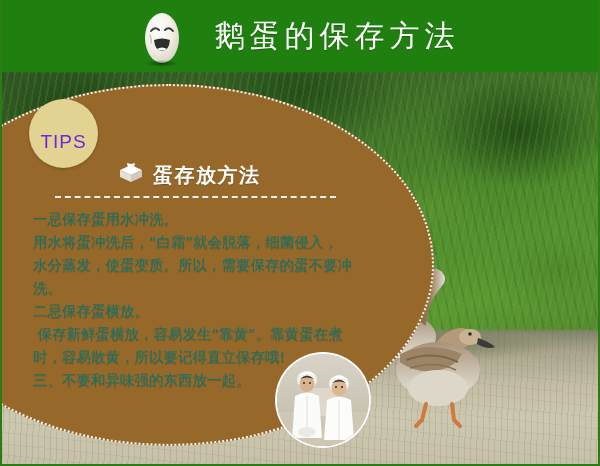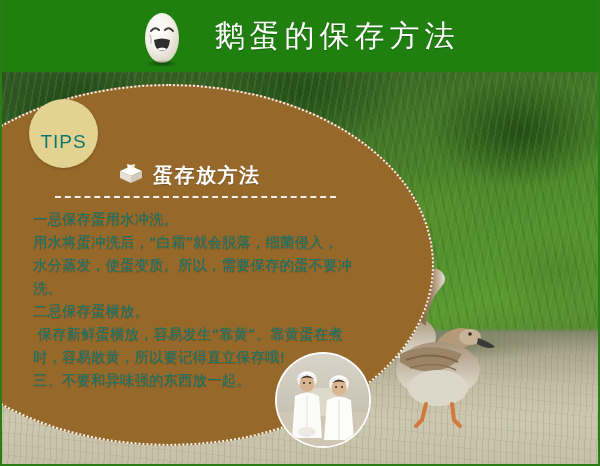--- a/index.html
+++ b/index.html
@@ -94,30 +94,30 @@
 
   
   .tips-badge{
     position:absolute;left:29px;top:99px;width:69px;height:69px;
     border-radius:50%;
     background:#e2d392;
     box-shadow:0 1px 3px rgba(0,0,0,.22);
     display:flex;align-items:center;justify-content:center;
   }
   .tips-badge span{
-    color:#0f766e;font-size:19px;letter-spacing:1px;
+    color:#6d28d9;font-size:19px;letter-spacing:1px;
     font-family:"Liberation Sans","DejaVu Sans",sans-serif;
     margin-top:17px;
   }
 
   
   .content{position:absolute;left:0;top:84px;width:420px;height:362px;}
   .sec-title{
     position:absolute;left:118px;top:78px;
-    display:flex;align-items:center;gap:9px;
+    display:flex;align-items:flex-start;gap:9px;
   }
   .sec-title-text{
     color:#ffffff;font-size:20px;font-weight:bold;letter-spacing:1.5px;
     font-family:"DejaVu Sans","Liberation Sans",sans-serif;
     text-shadow:0 1px 1px rgba(0,0,0,.22);
     white-space:nowrap;
   }
   .divider{
     position:absolute;left:55px;top:112px;width:281px;height:0;
     border-top:2px dashed rgba(255,255,255,.9);

